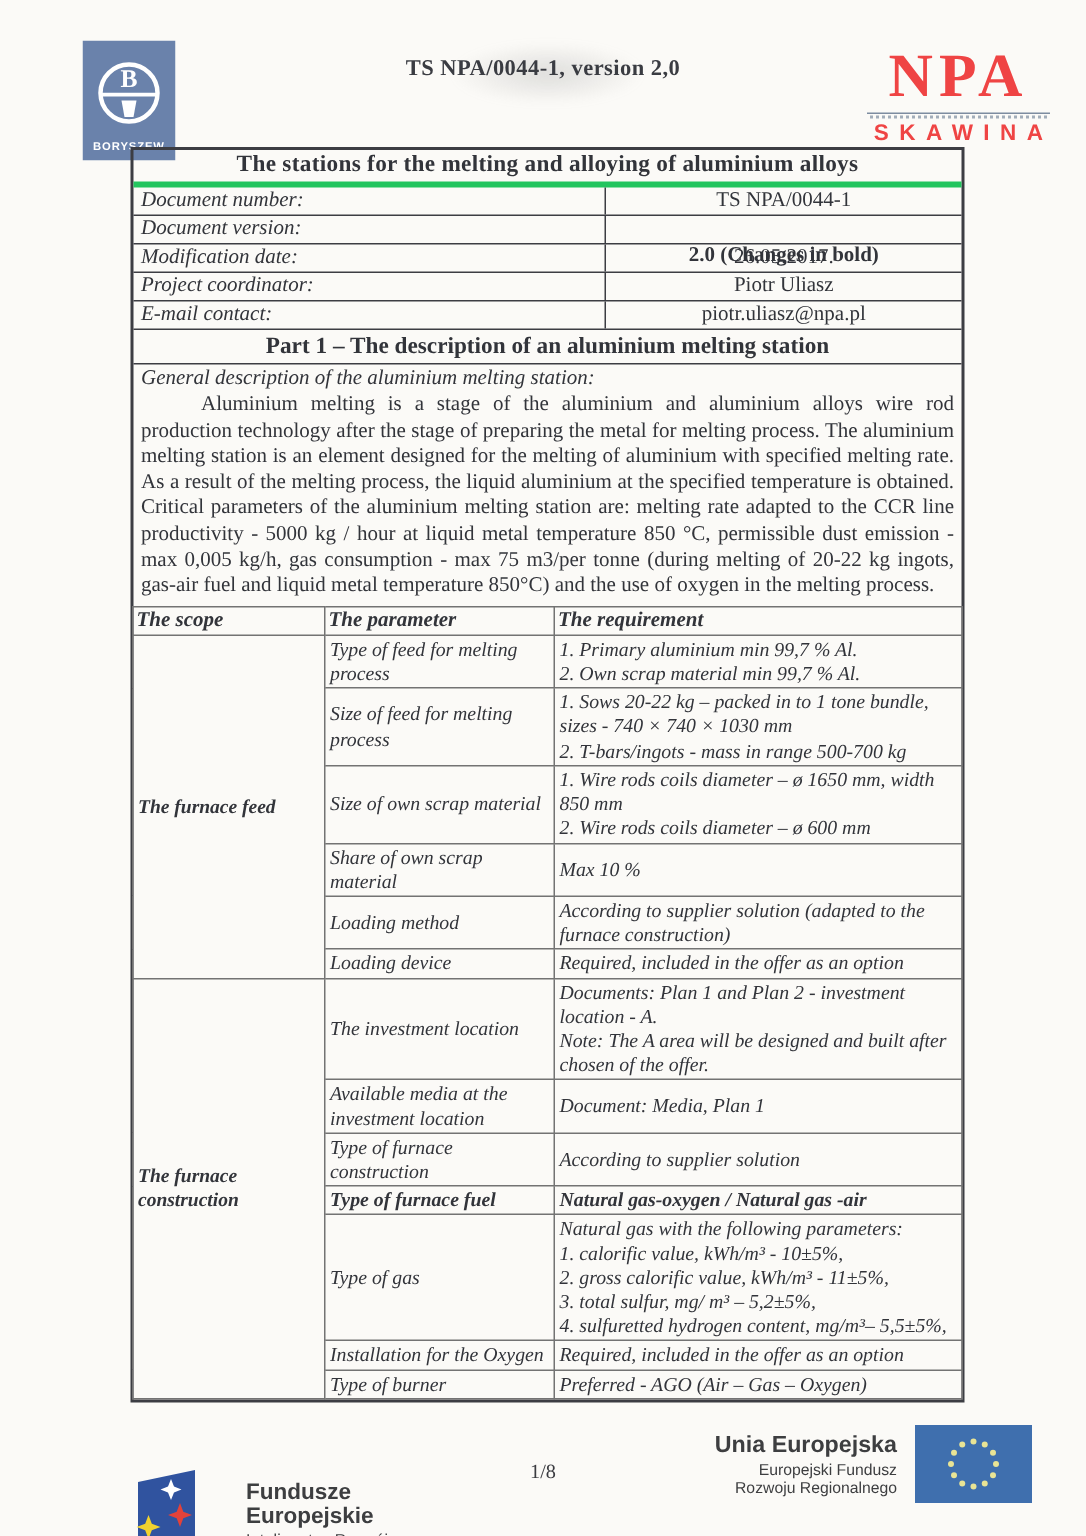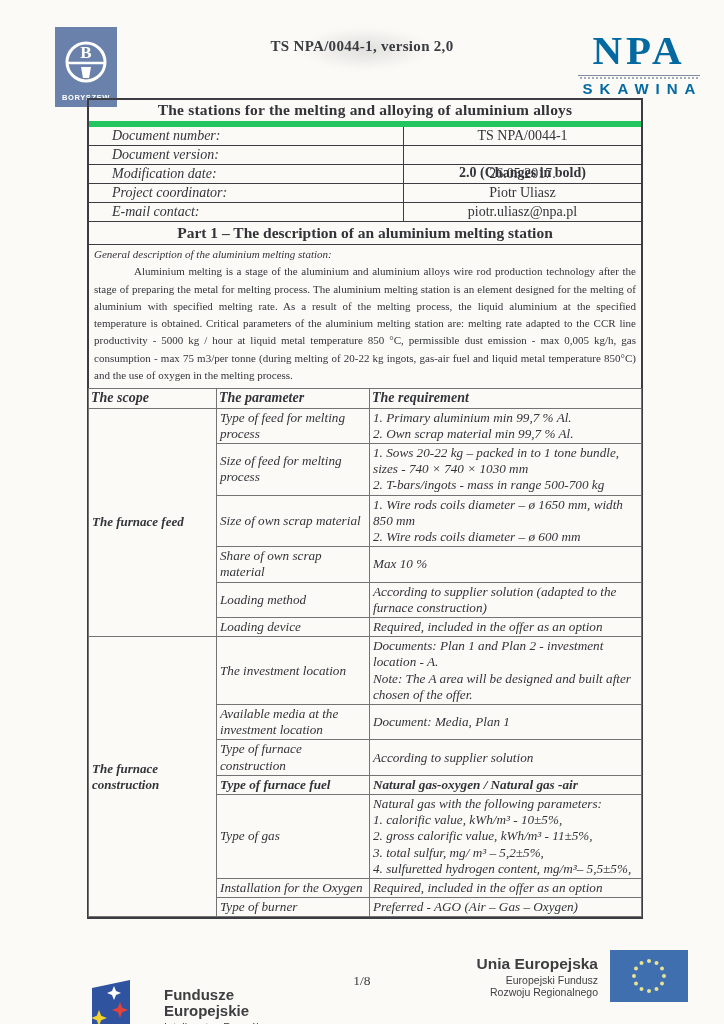--- a/index.html
+++ b/index.html
@@ -10,43 +10,43 @@
     font-family:"Liberation Serif", serif; color:#32343a;
     margin:0 auto;
   }
   
   .hdr-ref { position:absolute; top:38px; left:0; width:100%; text-align:center;
     font-size:15px; letter-spacing:.3px; color:#3a3c42;font-weight:bold; }
   .boryszew { position:absolute; left:55px; top:27px; }
   .scan-smudge { position:absolute; left:300px; top:28px; width:130px; height:42px;
     background:radial-gradient(ellipse at center, rgba(150,150,150,.28), rgba(150,150,150,0) 70%);
     filter:blur(3px); }
-  .npa { position:absolute; left:572px; top:30px; width:134px; text-align:center; color:#0369a1; }
+  .npa { position:absolute; left:572px; top:30px; width:134px; text-align:center; color:#ef4444; }
   .npa-name { font-size:41px; font-weight:bold; letter-spacing:4px; line-height:40px;
     font-family:"Liberation Serif", serif; }
   .npa-line { height:0; border-top:1px solid #7d8fa0; border-top:1px solid #7d8ca0;
     margin:5px 6px 2px; position:relative; }
   .npa-line:after { content:""; position:absolute; left:2px; right:2px; top:1px;
     border-top:2px dotted rgba(90,110,135,.55); }
   .npa-city { font-size:15px; font-weight:bold; letter-spacing:7px; padding-left:7px;
     font-family:"Liberation Sans", sans-serif; margin-top:4px; }
   
   .doc-block { position:absolute; left:87px; top:98px; width:556px;
     border:2px solid #3c3d43; }
-  .title-row { border-bottom:6px solid #22c55e; text-align:center; font-weight:bold;
+  .title-row { border-bottom:4px solid #22c55e; text-align:center; font-weight:bold;
     font-size:15.5px; padding:1px 0 2px; letter-spacing:.2px; }
   .info-row { display:flex; border-bottom:1px solid #3c3d43; font-size:14px;
     height:19px; line-height:17px; }
-  .info-label { flex:0 0 315px; font-style:italic; padding-left:23px;
+  .info-label { flex:0 0 315px; font-style:italic; padding-left:5px;
     border-right:1px solid #3c3d43; }
   .info-value { flex:1; text-align:center; }
   .bold { font-weight:bold;margin-top:18px; }
   .part-row { border-bottom:1px solid #3c3d43; text-align:center; font-weight:bold;
     font-size:15.5px; padding:2px 0; }
-  .desc { padding:1px 5px 4px; font-size:11px; line-height:17.3px; }
+  .desc { padding:1px 5px 4px; font-size:14px; line-height:17.3px; }
   .desc-lead { font-style:italic; }
   .desc-body { text-align:justify; text-indent:40px; }
   
   table.spec { width:calc(100% + 2px); margin:0 -1px; border-collapse:collapse;
     font-size:13.2px; table-layout:fixed; }
   table.spec th, table.spec td { border:1px solid #737373; padding:1px 3px;
     text-align:left; vertical-align:middle; line-height:16.2px;font-style:italic; }
   table.spec th { font-size:14px; font-weight:bold; padding:1px 2px; }
   td.scope-cell { font-weight:bold; font-size:13px; }
   td.left-cell { text-align:left; padding-left:6px; }

